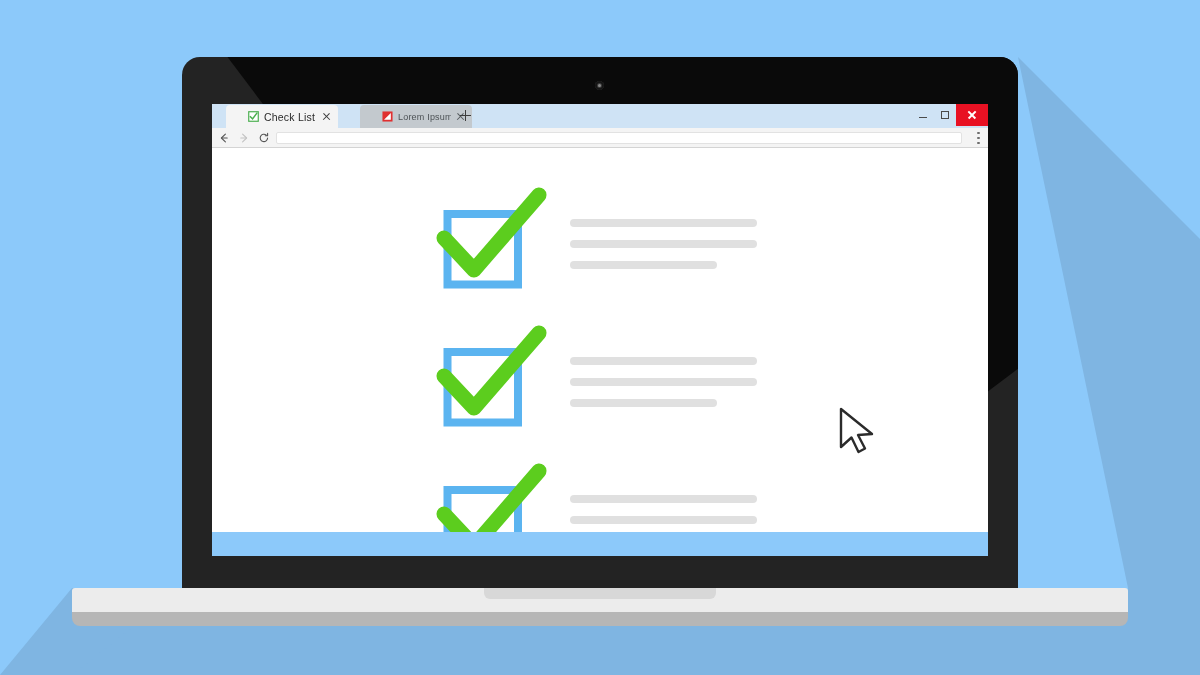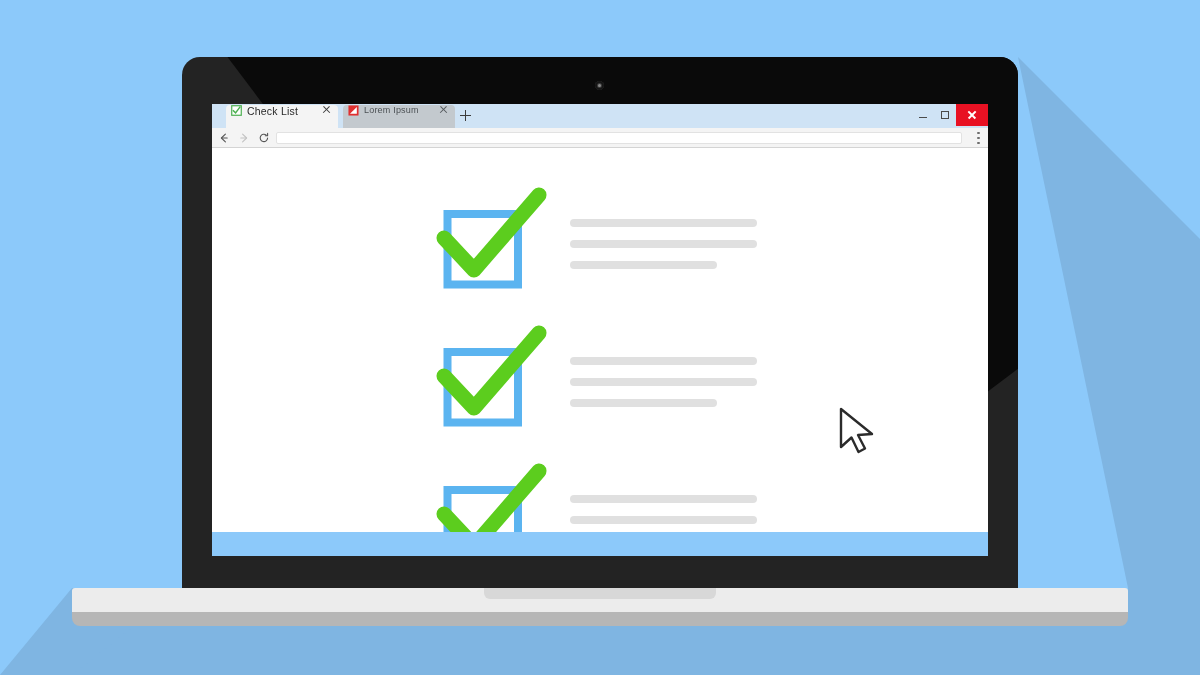--- a/index.html
+++ b/index.html
@@ -91,33 +91,33 @@
   .tabstrip-bg-light {
     position: absolute;
     left: 0; top: 0; right: 0; bottom: 0;
     background: linear-gradient(to right, #cfe3f5 0%, #cfe3f5 100%);
   }
   .tab {
     position: absolute;
     top: 1px;
     height: 23px;
     display: flex;
-    align-items: flex-start;
+    align-items: center;
     gap: 5px;
-    padding: 0 7px 0 5px;
+    padding: 0 7px 0 22px;
     box-sizing: border-box;
   }
   .tab-active {
     left: 14px;
     width: 112px;
     background: #f4f4f4;
     border-radius: 4px 4px 0 0;
   }
   .tab-inactive {
-    left: 131px;
+    left: 148px;
     width: 112px;
     background: #c3c9ce;
     border-radius: 4px 4px 0 0;
   }
   .tab-fav {
     width: 11px;
     height: 11px;
     flex: 0 0 auto;
     display: block;
   }

